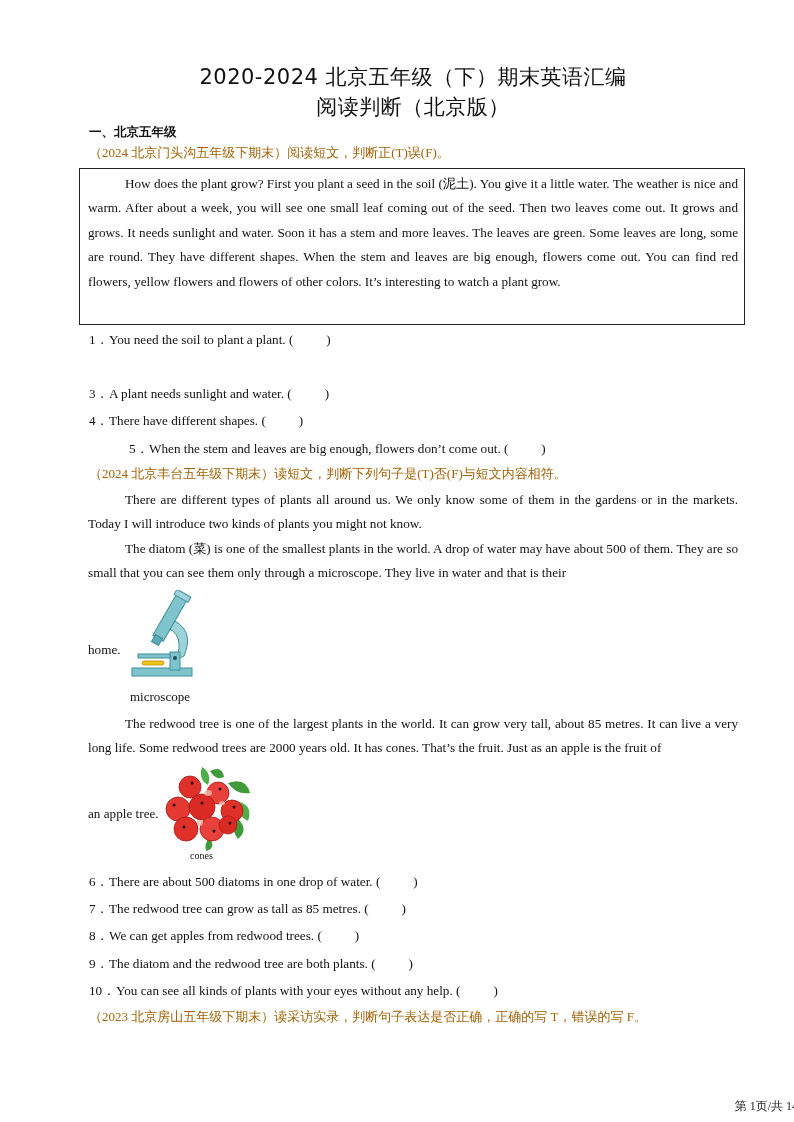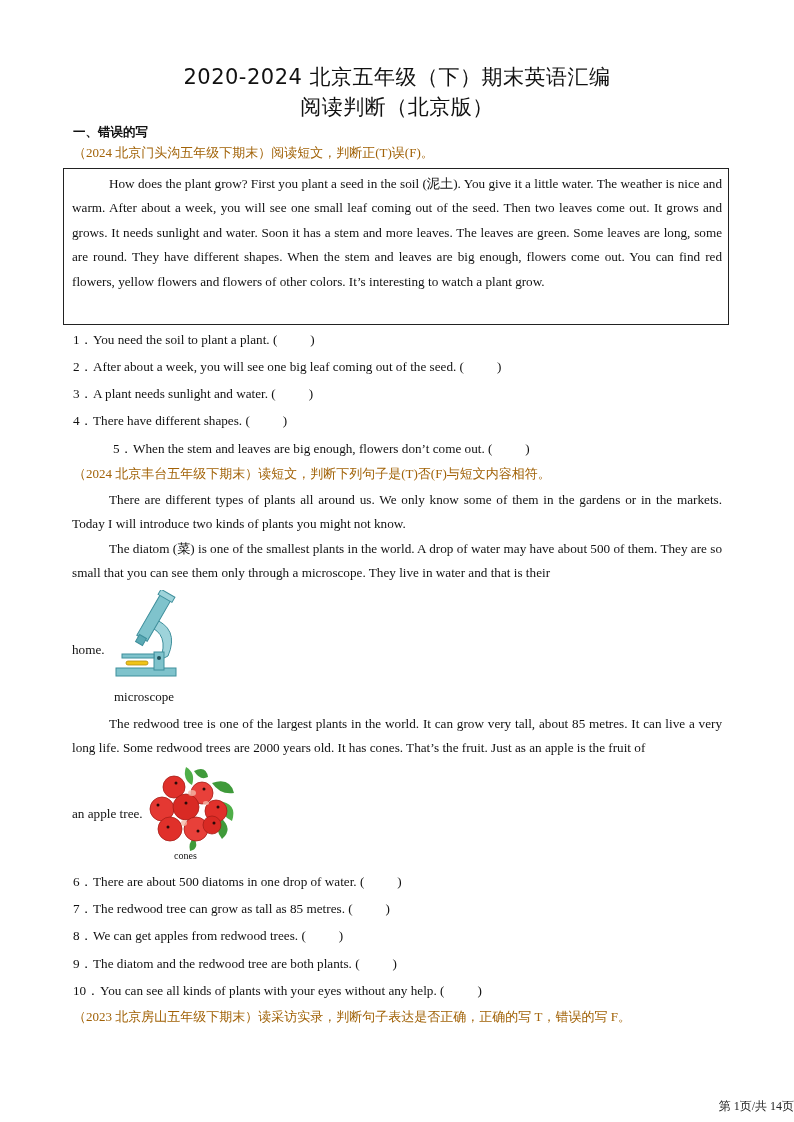--- a/index.html
+++ b/index.html
@@ -1,17 +1,17 @@
 <!DOCTYPE html>
 <html><head>
 <meta charset="utf-8">
 <style>
   html, body { margin: 0; padding: 0; background: #ffffff; }
   body { width: 794px; height: 1122px; position: relative; overflow: hidden; color: #111; }
-  .page { position: absolute; left: 0; top: 0; width: 744px; height: 1122px; }
+  .page { position: absolute; left: 16px; top: 0; width: 744px; height: 1122px; }
   .title {
     position: absolute; left: 0; width: 794px; text-align: center;
     font-family: "DejaVu Sans", sans-serif; font-size: 21px; color: #111; letter-spacing: 0.5px;
   }
   .t1 { top: 63px; }
   .t2 { top: 93px; }
   .section-heading {
     position: absolute; left: 73px; top: 124px;
     font-family: "DejaVu Sans", sans-serif; font-size: 12.5px; font-weight: bold;
   }
@@ -49,29 +49,28 @@
   }
 </style>
 </head>
 <body>
 
 <div class="page">
 
   <div class="title t1">2020-2024 北京五年级（下）期末英语汇编</div>
   <div class="title t2">阅读判断（北京版）</div>
 
-  <div class="section-heading">一、错误的写</div>
+  <div class="section-heading">一、北京五年级</div>
 
   <div class="source" style="top:144px;">（2024 北京门头沟五年级下期末）阅读短文，判断正(T)误(F)。</div>
 
   <div class="box"></div>
   <div class="para" style="top:172px; left:72px; width:650px;"><span class="indent"></span><span>How does the plant grow? First you plant a seed in the soil (泥土). You give it a little water. The weather is nice and warm. After about a week, you will see one small leaf coming out of the seed. Then two leaves come out. It grows and grows. It needs sunlight and water. Soon it has a stem and more leaves. The leaves are green. Some leaves are long, some are round. They have different shapes. When the stem and leaves are big enough, flowers come out. You can find red flowers, yellow flowers and flowers of other colors. It’s interesting to watch a plant grow.</span></div>
 
   <div class="q" style="top:331px;"><span class="num">1．</span><span>You need the soil to plant a plant. (          )</span></div>
-  <div class="q" style="top:358px;"><span class="num">2．</span><span>After about a week, you will see one big leaf coming out of the seed. (          )</span></div>
   <div class="q" style="top:385px;"><span class="num">3．</span><span>A plant needs sunlight and water. (          )</span></div>
   <div class="q" style="top:412px;"><span class="num">4．</span><span>There have different shapes. (          )</span></div>
   <div class="q" style="top:440px;margin-left:40px;"><span class="num">5．</span><span>When the stem and leaves are big enough, flowers don’t come out. (          )</span></div>
 
   <div class="source" style="top:465px;">（2024 北京丰台五年级下期末）读短文，判断下列句子是(T)否(F)与短文内容相符。</div>
 
   <div class="para" style="top:488px;"><span class="indent"></span><span>There are different types of plants all around us. We only know some of them in the gardens or in the markets. Today I will introduce two kinds of plants you might not know.</span></div>
   <div class="para" style="top:537px;"><span class="indent"></span><span>The diatom (菜) is one of the smallest plants in the world. A drop of water may have about 500 of them. They are so small that you can see them only through a microscope. They live in water and that is their</span></div>
 
   <div class="inline-text" style="top:642px;">home.</div>

